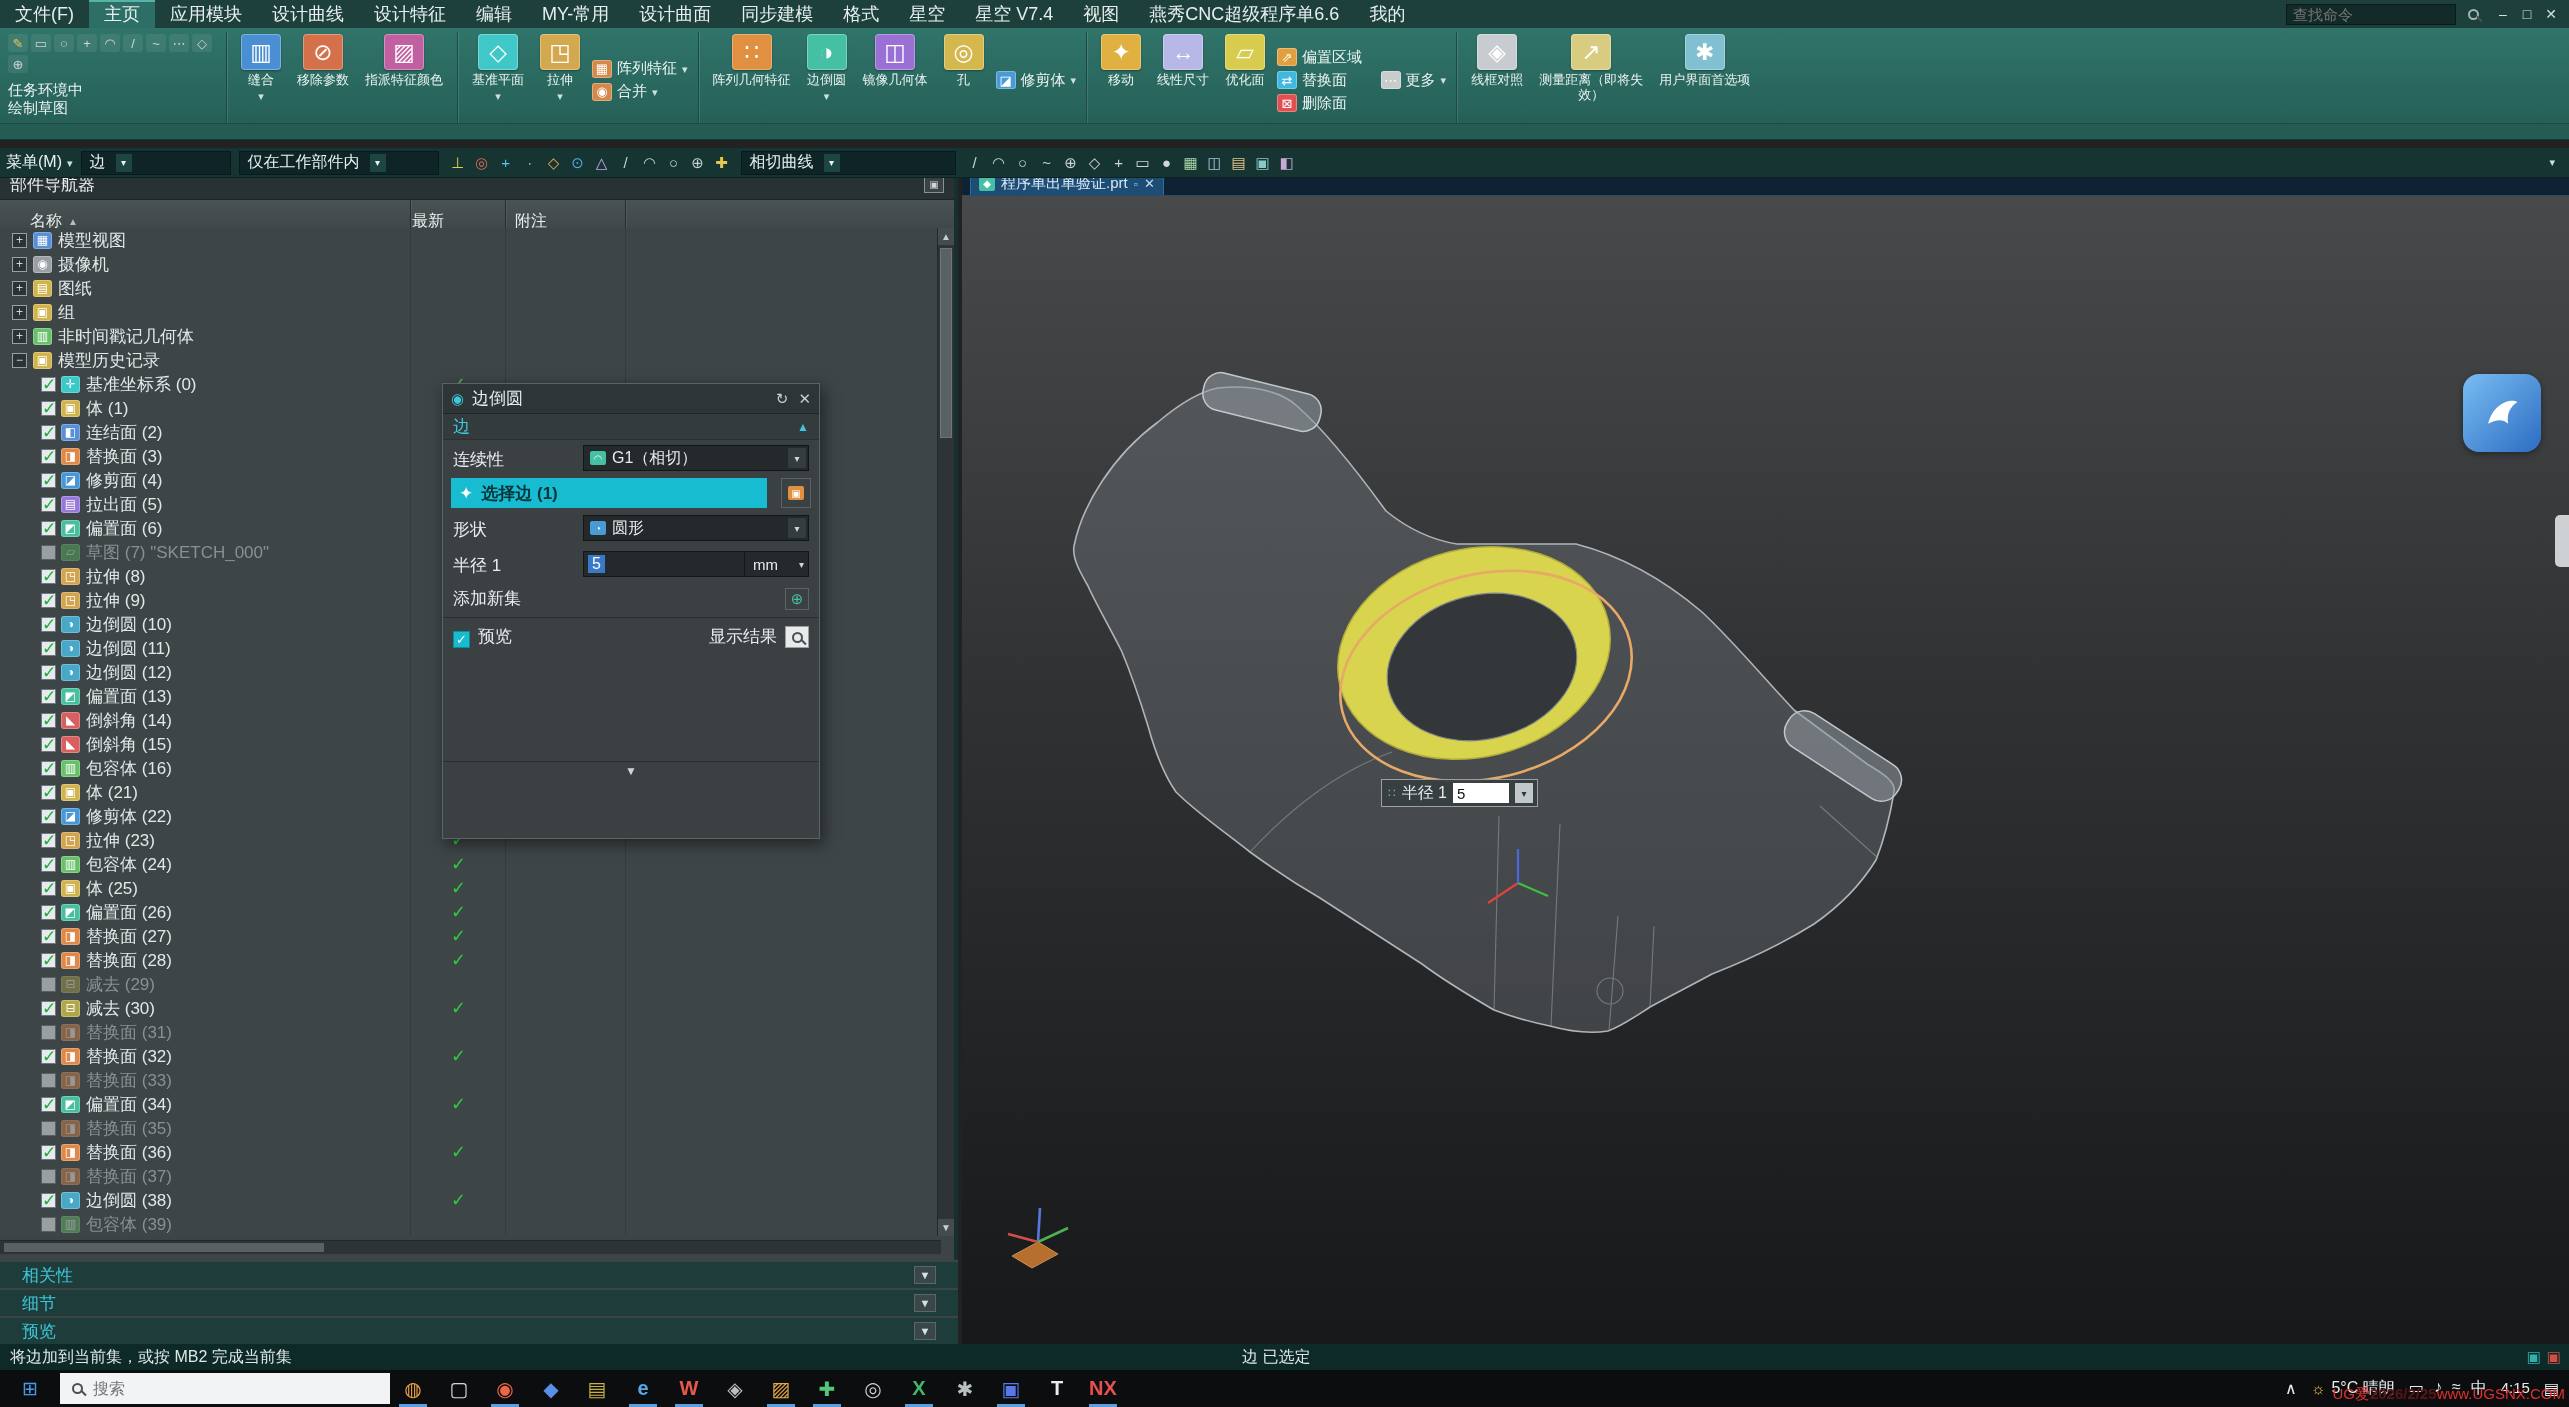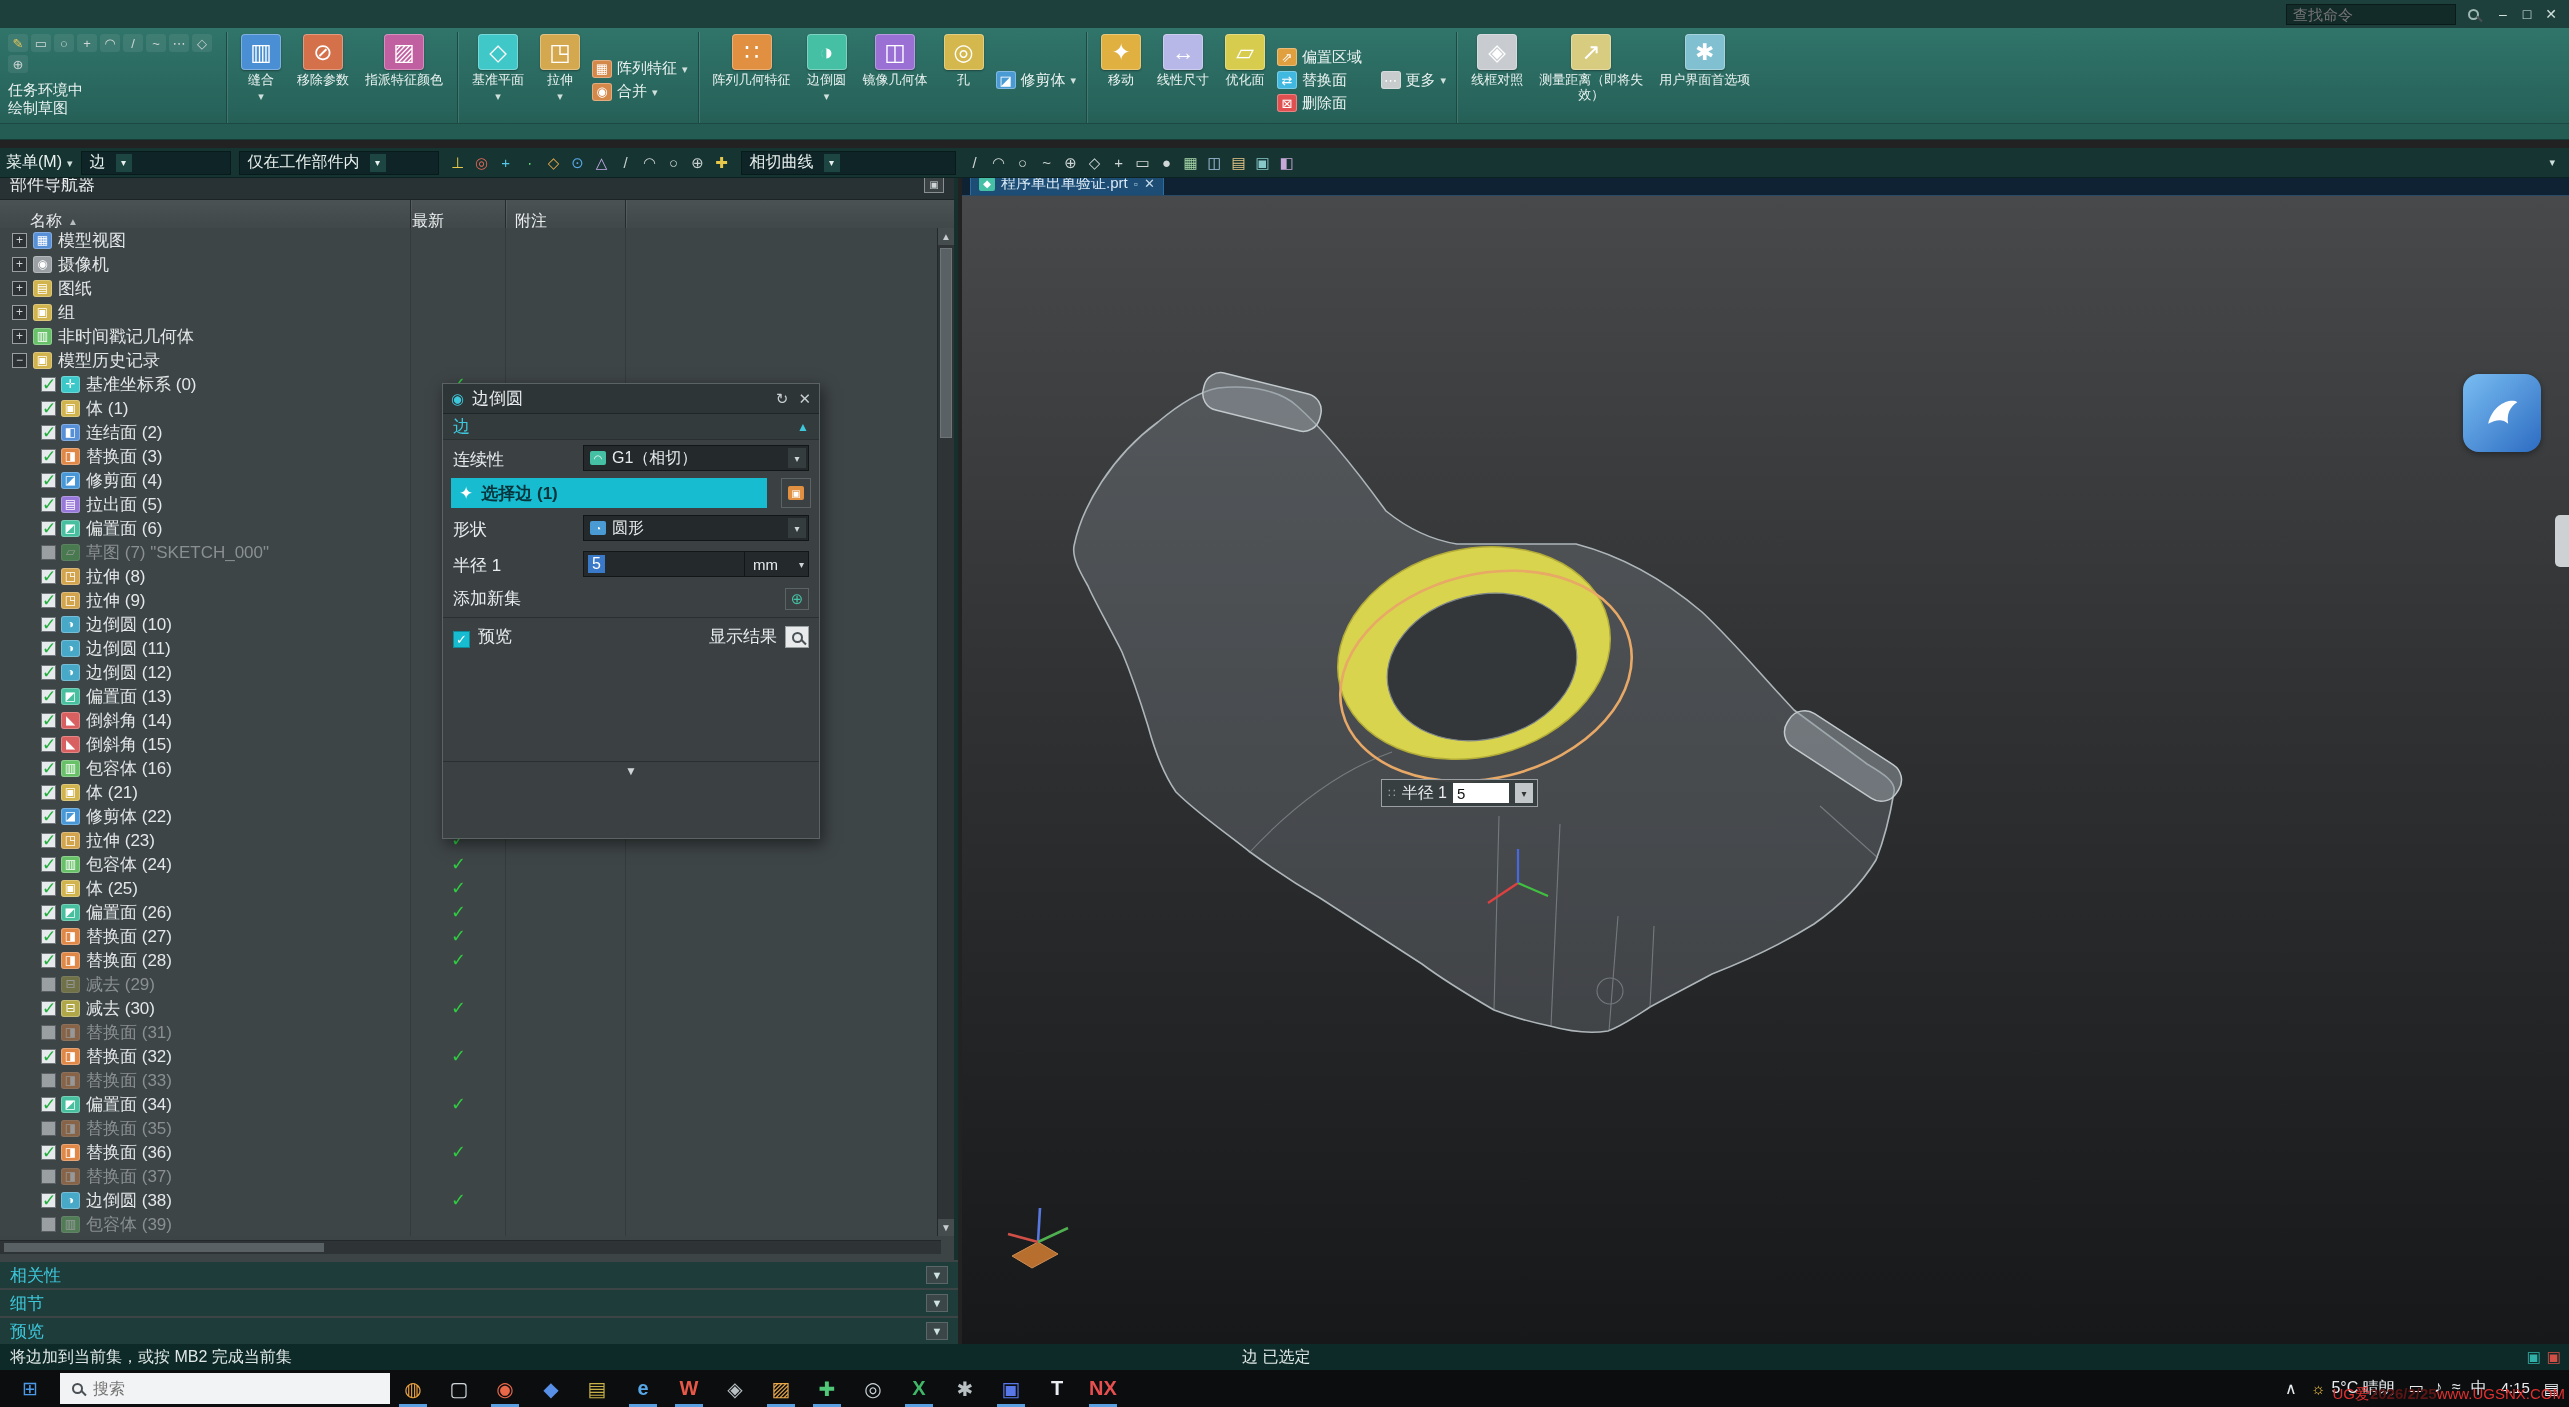--- a/index.html
+++ b/index.html
@@ -73,21 +73,21 @@
   .trow.dim .flabel{color:#8a9092}
   .trow.dim .ficon{opacity:.45}
   .trow.dim .cb{opacity:.55}
   #tree-scroll{position:absolute;right:0;top:58px;width:17px;height:1008px;background:#2e3436;border-left:1px solid #23292b}
   .sarr{height:17px;background:#454c4e;color:#c8cdd0;font-size:10px;text-align:center;line-height:17px}
   #sthumb{position:absolute;left:2px;right:2px;top:20px;height:190px;background:#5a6164;border:1px solid #6e7578}
   #hscroll{position:absolute;left:0;top:1070px;width:941px;height:14px;background:#2e3436;border-top:1px solid #23292b}
   #hthumb{position:absolute;left:4px;top:2px;width:320px;height:9px;background:#5a6164}
   #nav-bars{position:absolute;left:0;bottom:0;width:958px}
   .nbar{height:28px;background:#1d3c3a;border-top:2px solid #3d4446;display:flex;align-items:center;
-    padding:0 10px;color:#3ec8dc;font-size:17px}
+    padding:0 22px;color:#3ec8dc;font-size:17px}
   .nbar .chev{margin-left:auto;width:22px;height:18px;background:#3a4648;border:1px solid #5a6668;
     color:#cfe3e0;font-size:11px;display:flex;align-items:center;justify-content:center}
 
   
   #dialog{position:absolute;left:442px;top:383px;width:378px;height:456px;background:#3b4143;
     border:1px solid #5c6365;box-shadow:3px 5px 14px rgba(0,0,0,.5);z-index:50;color:#e8ecee;font-size:17px}
   #dlg-title{height:30px;background:#2e3537;display:flex;align-items:center;gap:8px;padding:0 8px;
     border-bottom:1px solid #202628}
   #dlg-title .tico{color:#3ec8dc;font-size:15px}
   #dlg-title .tctl{margin-left:auto;display:flex;gap:10px;color:#c8cdd0;font-size:15px}
@@ -158,20 +158,38 @@
   #tray{margin-left:auto;display:flex;align-items:center;gap:14px;padding-right:10px;font-size:16px}
   #tray .weather{display:flex;align-items:center;gap:6px}
   #tray .clock{text-align:center;font-size:15px;line-height:1.1}
   #watermark{position:absolute;right:4px;bottom:3px;font-size:15px;color:#e03030;z-index:60;white-space:nowrap}
   #watermark .wdate{color:#5a1515;font-weight:bold}
 </style>
 </head>
 <body>
 
 <div id="menubar">
+  <div style="display:flex">
+
+  <div class="mtab">文件(F)</div>
+      <div class="mtab active">主页</div>
+      <div class="mtab">应用模块</div>
+      <div class="mtab">设计曲线</div>
+      <div class="mtab">设计特征</div>
+      <div class="mtab">编辑</div>
+      <div class="mtab">MY-常用</div>
+      <div class="mtab">设计曲面</div>
+      <div class="mtab">同步建模</div>
+      <div class="mtab">格式</div>
+      <div class="mtab">星空</div>
+      <div class="mtab">星空 V7.4</div>
+      <div class="mtab">视图</div>
+      <div class="mtab">燕秀CNC超级程序单6.6</div>
+      <div class="mtab">我的</div>
+    </div>
   <div id="menubar-right">
     <input id="find-box" placeholder="查找命令" style="">
     <span class="mag" style="color:#9fb8b4;border-color:#9fb8b4"></span>
     <div style="display:flex">
 
     <span class="winbtn">–</span>
         <span class="winbtn">□</span>
         <span class="winbtn">✕</span>
       </div>
   </div>

